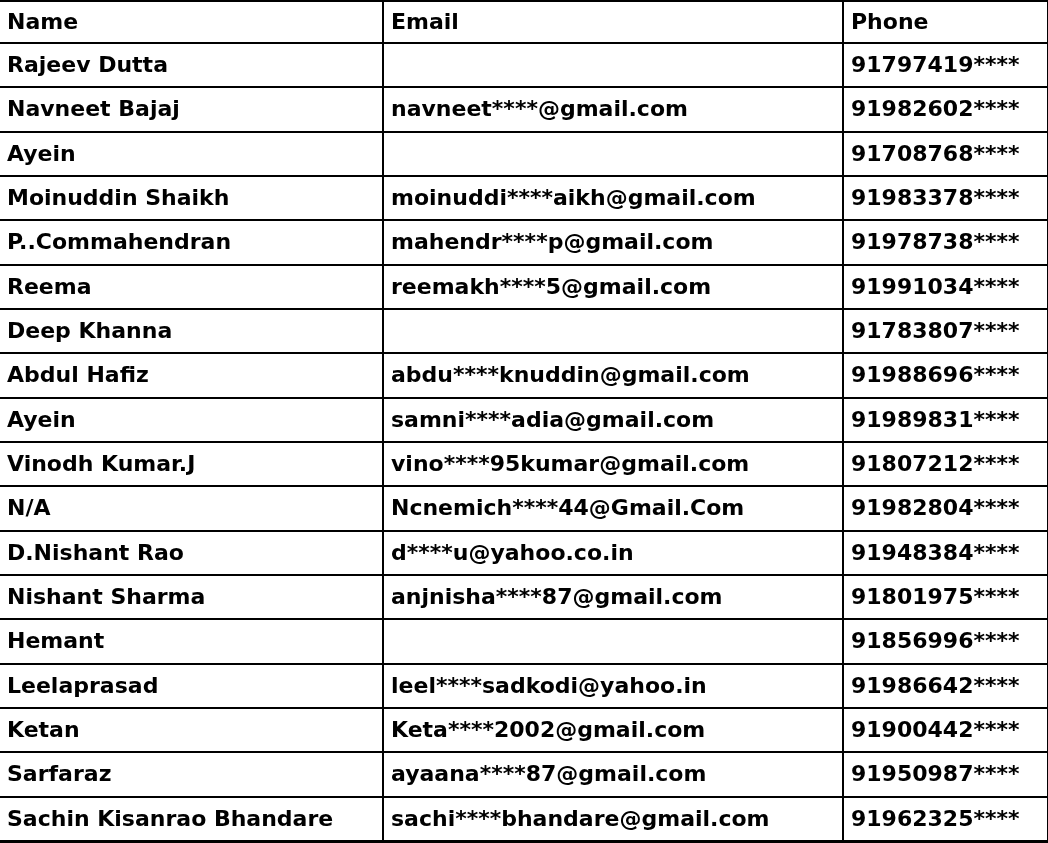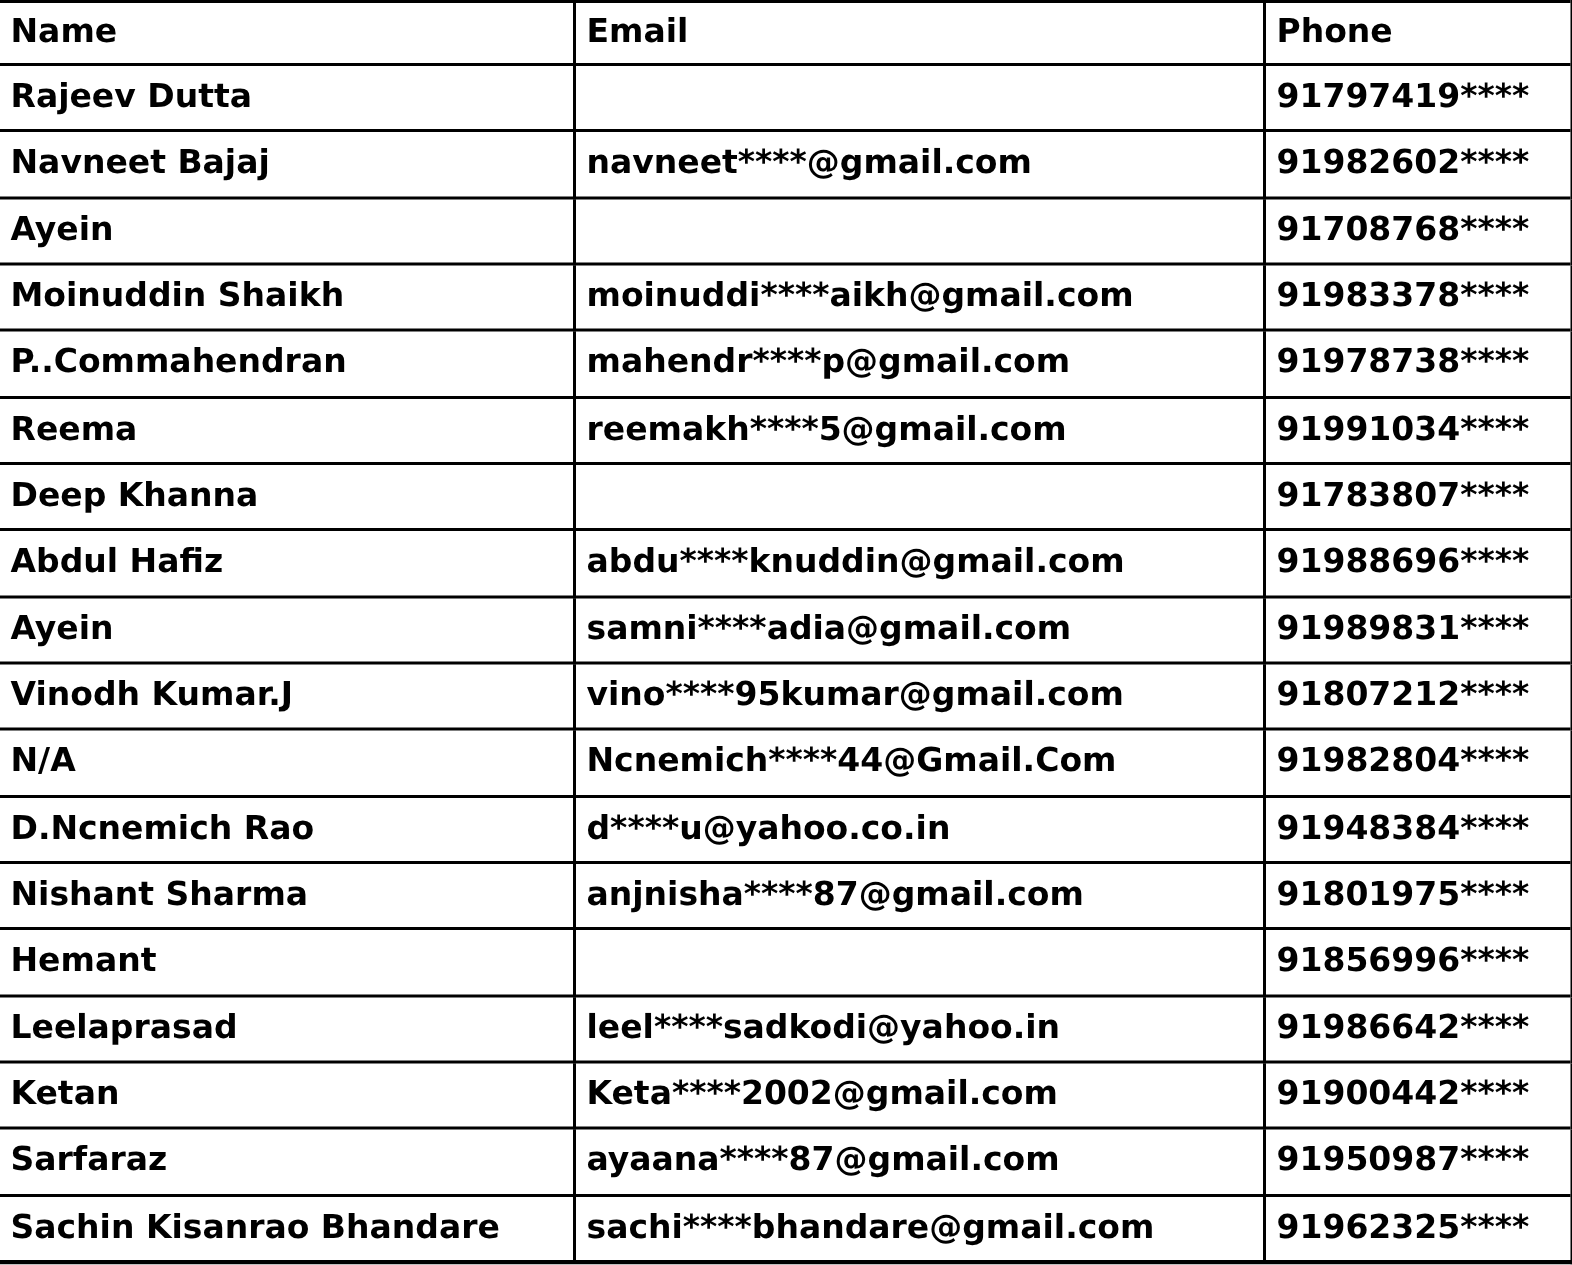--- a/index.html
+++ b/index.html
@@ -106,21 +106,21 @@
         <td>Vinodh Kumar.J</td>
         <td>vino****95kumar@gmail.com</td>
         <td>91807212****</td>
       </tr>
       <tr>
         <td>N/A</td>
         <td>Ncnemich****44@Gmail.Com</td>
         <td>91982804****</td>
       </tr>
       <tr>
-        <td>D.Ncnemich Rao</td>
+        <td>D.Nishant Rao</td>
         <td>d****u@yahoo.co.in</td>
         <td>91948384****</td>
       </tr>
       <tr>
         <td>Nishant Sharma</td>
         <td>anjnisha****87@gmail.com</td>
         <td>91801975****</td>
       </tr>
       <tr>
         <td>Hemant</td>

